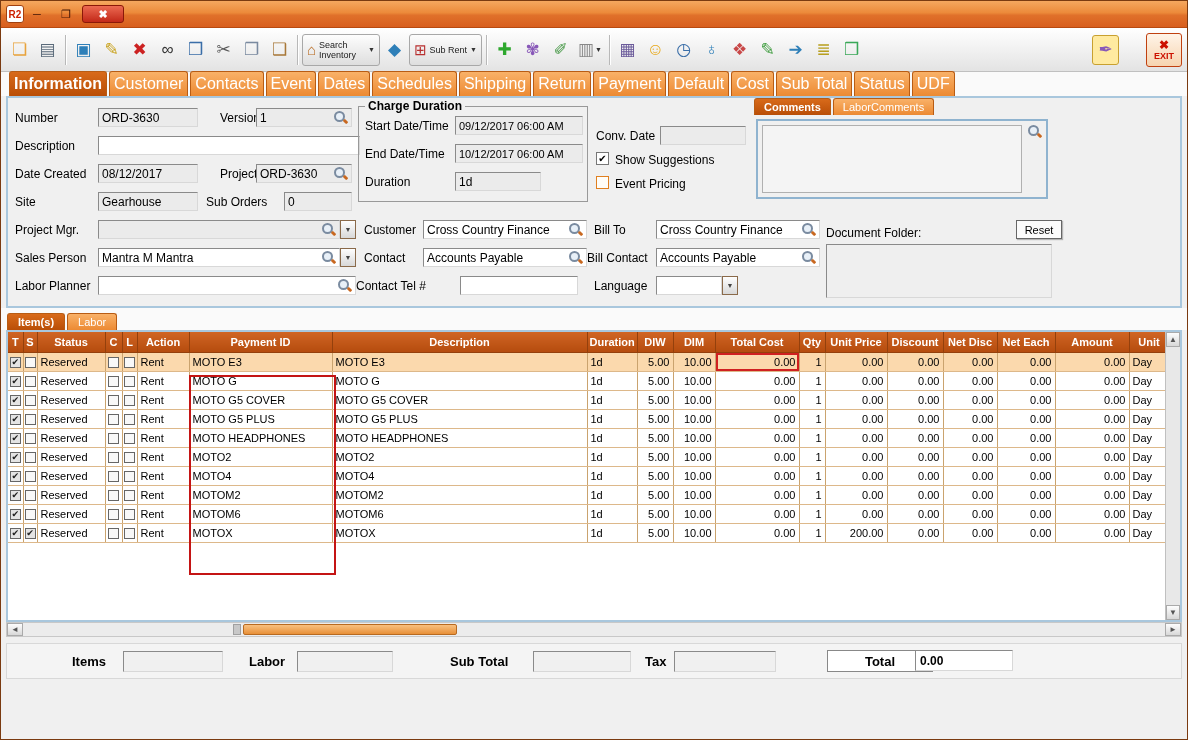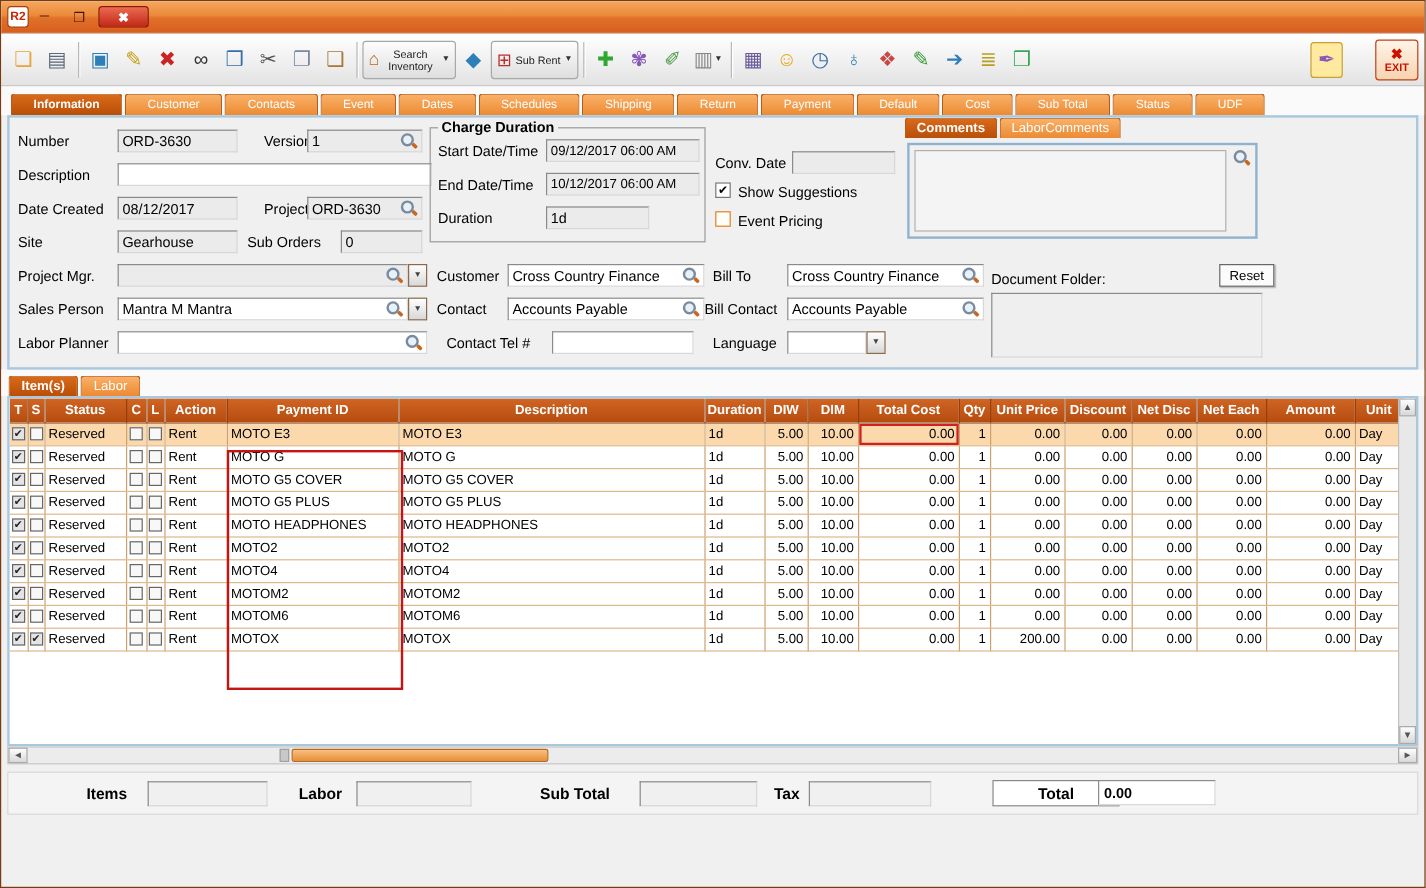--- a/index.html
+++ b/index.html
@@ -20,28 +20,28 @@
 
 
 .toolbar{height:44px;background:linear-gradient(#ffffff,#e3e3e3);border-bottom:1px solid #c0c0c0;display:flex;align-items:center;padding:0 5px;gap:1px;}
 .tb-icon{height:30px;min-width:27px;display:flex;align-items:center;justify-content:center;font-size:17px;gap:1px;border:1px solid transparent;border-radius:3px;padding:0 2px;}
 .tb-icon.hl{background:#ffeaa0;border-color:#c8a030;}
 .tb-dd{font-size:7px;color:#333;align-self:center;}
 .tb-sep{width:1px;height:30px;background:#b8b8b8;margin:0 3px;box-shadow:1px 0 0 #fff;}
 .tb-spacer{flex:1;}
 .tb-btn{height:32px;display:flex;align-items:center;gap:3px;padding:0 4px;border:1px solid #a8a8a8;border-radius:3px;background:linear-gradient(#fdfdfd,#dedede);}
 .tb-btn-ic{font-size:15px;}
-.tb-btn-lb{font-size:9px;line-height:10px;color:#222;text-align:center;}
+.tb-btn-lb{font-size:9px;line-height:10px;color:#222;}
 .tb-btn-lb.stacked{width:46px;white-space:normal;}
 .tb-exit{width:36px;height:34px;border:1px solid #c04010;border-radius:3px;background:linear-gradient(#fff4e8,#f6d4b0);color:#cc1100;font-weight:bold;font-size:9px;display:flex;flex-direction:column;align-items:center;justify-content:center;margin-left:26px;}
 .tb-exit-ic{font-size:12px;line-height:12px;}
 
 
 .tabbar{height:24px;display:flex;align-items:flex-end;gap:2px;padding-left:8px;background:#fafafa;}
-.tab{padding:3px 18px;background:linear-gradient(#f9b168,#ec8a33);border:1px solid #b85c14;border-bottom:none;border-radius:3px 3px 0 0;color:#fff;font-size:10px;white-space:nowrap;}
+.tab{padding:3px 4px;background:linear-gradient(#f9b168,#ec8a33);border:1px solid #b85c14;border-bottom:none;border-radius:3px 3px 0 0;color:#fff;font-size:16px;white-space:nowrap;}
 .tab.sel{background:linear-gradient(#d86a1a,#b94e07);font-weight:bold;}
 
 
 .formpanel{position:relative;margin:0 5px;height:212px;border:2px solid #a9c7dd;background:#f0f0f0;}
 .lbl{position:absolute;font-size:12px;color:#000;white-space:nowrap;}
 .fld{position:absolute;height:19px;border:1px solid;border-color:#8a8a8a #d8d8d8 #d8d8d8 #8a8a8a;background:#ebebeb;display:flex;align-items:center;padding:0 3px;font-size:12px;overflow:hidden;white-space:nowrap;}
 .fld.white{background:#fff;}
 .fld .flex{flex:1;overflow:hidden;}
 .fld.small{font-size:11px;}
 .mag{width:14px;height:14px;position:relative;flex:0 0 14px;}
@@ -322,21 +322,21 @@
     <div class="fld white" style="left:415px;top:150px;width:164px">
         <span class="flex">Accounts Payable</span>
         <span class="mag"></span>
       </div>
     <span class="lbl" style="left:579px;top:153px">Bill Contact</span>
     <div class="fld white" style="left:648px;top:150px;width:164px">
         <span class="flex">Accounts Payable</span>
         <span class="mag"></span>
       </div>
 
-    <span class="lbl" style="left:364px;top:181px">Contact Tel #</span>
+    <span class="lbl" style="left:348px;top:181px">Contact Tel #</span>
     <div class="fld white" style="left:452px;top:178px;width:118px">
         <span></span>
       </div>
     <span class="lbl" style="left:586px;top:181px">Language</span>
     <div class="fld white" style="left:648px;top:178px;width:66px">
         <span></span>
       </div>
     <span class="dd" style="left:714px;top:178px">▼</span>
 
     <div class="ctabs">

